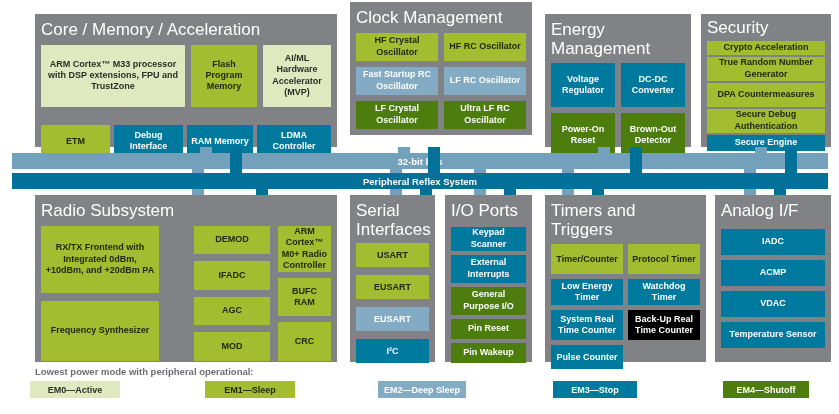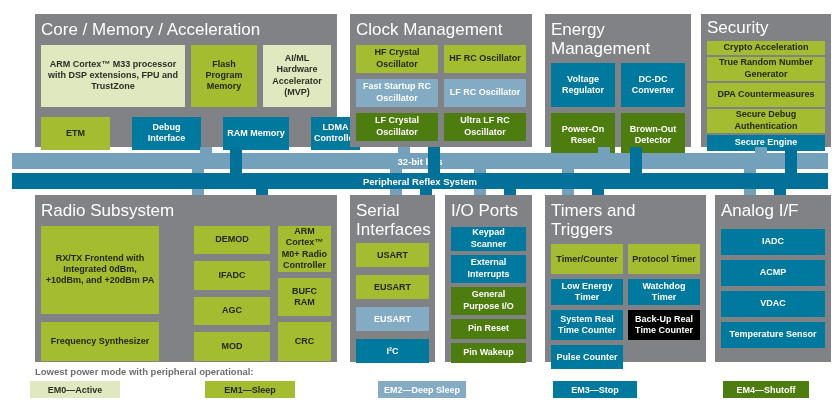--- a/index.html
+++ b/index.html
@@ -21,21 +21,21 @@
        display:flex;align-items:center;justify-content:center;}
   .bus-light{top:153px;background:#73a1bb;}
   .bus-dark{top:173px;background:#02719a;}
   .bus span{color:#ffffff;font-weight:bold;font-size:9.5px;}
   .stub{position:absolute;width:12px;z-index:1;}
   .stub.light{background:#73a1bb;}
   .stub.dark{background:#02719a;}
   .stub.over{z-index:3;}
   
   .core-row1{display:grid;grid-template-columns:144px 66px 1fr;gap:6px;height:62px;}
-  .core-row2{display:grid;grid-template-columns:69px 69px 66px 1fr;gap:22px;height:33px;margin-top:10px;}
+  .core-row2{display:grid;grid-template-columns:69px 69px 66px 1fr;gap:4px;height:33px;margin-top:18px;}
   .grid2x3{display:grid;grid-template-columns:1fr 1fr;grid-auto-rows:28px;gap:6px;}
   .grid2x2{display:grid;grid-template-columns:1fr 1fr;grid-auto-rows:44px;gap:6px;}
   .sec-stack{display:flex;flex-direction:column;gap:2px;}
   .sec-stack .blk{flex:0 0 auto;}
   
   .radio-body{display:flex;gap:8px;height:135px;}
   .radio-col1{display:flex;flex-direction:column;gap:8px;width:118px;}
   .radio-col2{display:flex;flex-direction:column;gap:7px;width:76px;padding-left:27px;}
   .radio-col3{display:flex;flex-direction:column;gap:6px;flex:1;}
   .legend-title{position:absolute;left:35px;top:366px;font-size:9.5px;font-weight:bold;color:#6d6e71;}
@@ -55,21 +55,21 @@
       <div class="blk em0">AI/ML Hardware Accelerator (MVP)</div>
     </div>
     <div class="core-row2">
       <div class="blk em1">ETM</div>
       <div class="blk em3">Debug Interface</div>
       <div class="blk em3">RAM Memory</div>
       <div class="blk em3">LDMA Controller</div>
     </div>
   </div>
 
-  <div class="section" style="left:350px;top:14px;width:182px;height:133px">
+  <div class="section" style="left:350px;top:2px;width:182px;height:133px">
     <div class="section-title">Clock Management</div>
     <div class="grid2x3">
       <div class="blk em1">HF Crystal Oscillator</div>
       <div class="blk em1">HF RC Oscillator</div>
       <div class="blk em2">Fast Startup RC Oscillator</div>
       <div class="blk em2">LF RC Oscillator</div>
       <div class="blk em4">LF Crystal Oscillator</div>
       <div class="blk em4">Ultra LF RC Oscillator</div>
     </div>
   </div>
@@ -119,21 +119,21 @@
     <span>32-bit bus</span>
   </div>
   <div class="bus bus-dark">
     <span>Peripheral Reflex System</span>
   </div>
 
   <div class="section" style="left:35px;top:195px;width:302px;height:167px">
     <div class="section-title">Radio Subsystem</div>
     <div class="radio-body">
       <div class="radio-col1">
-        <div class="blk em1" style="height:88px">RX/TX Frontend with Integrated 0dBm, +10dBm, and +20dBm PA</div>
+        <div class="blk em1" style="height:67px">RX/TX Frontend with Integrated 0dBm, +10dBm, and +20dBm PA</div>
         <div class="blk em1" style="flex:1">Frequency Synthesizer</div>
       </div>
       <div class="radio-col2">
         <div class="blk em1" style="flex:1">DEMOD</div>
         <div class="blk em1" style="flex:1">IFADC</div>
         <div class="blk em1" style="flex:1">AGC</div>
         <div class="blk em1" style="flex:1">MOD</div>
       </div>
       <div class="radio-col3">
         <div class="blk em1" style="height:46px">ARM Cortex™ M0+ Radio Controller</div>

